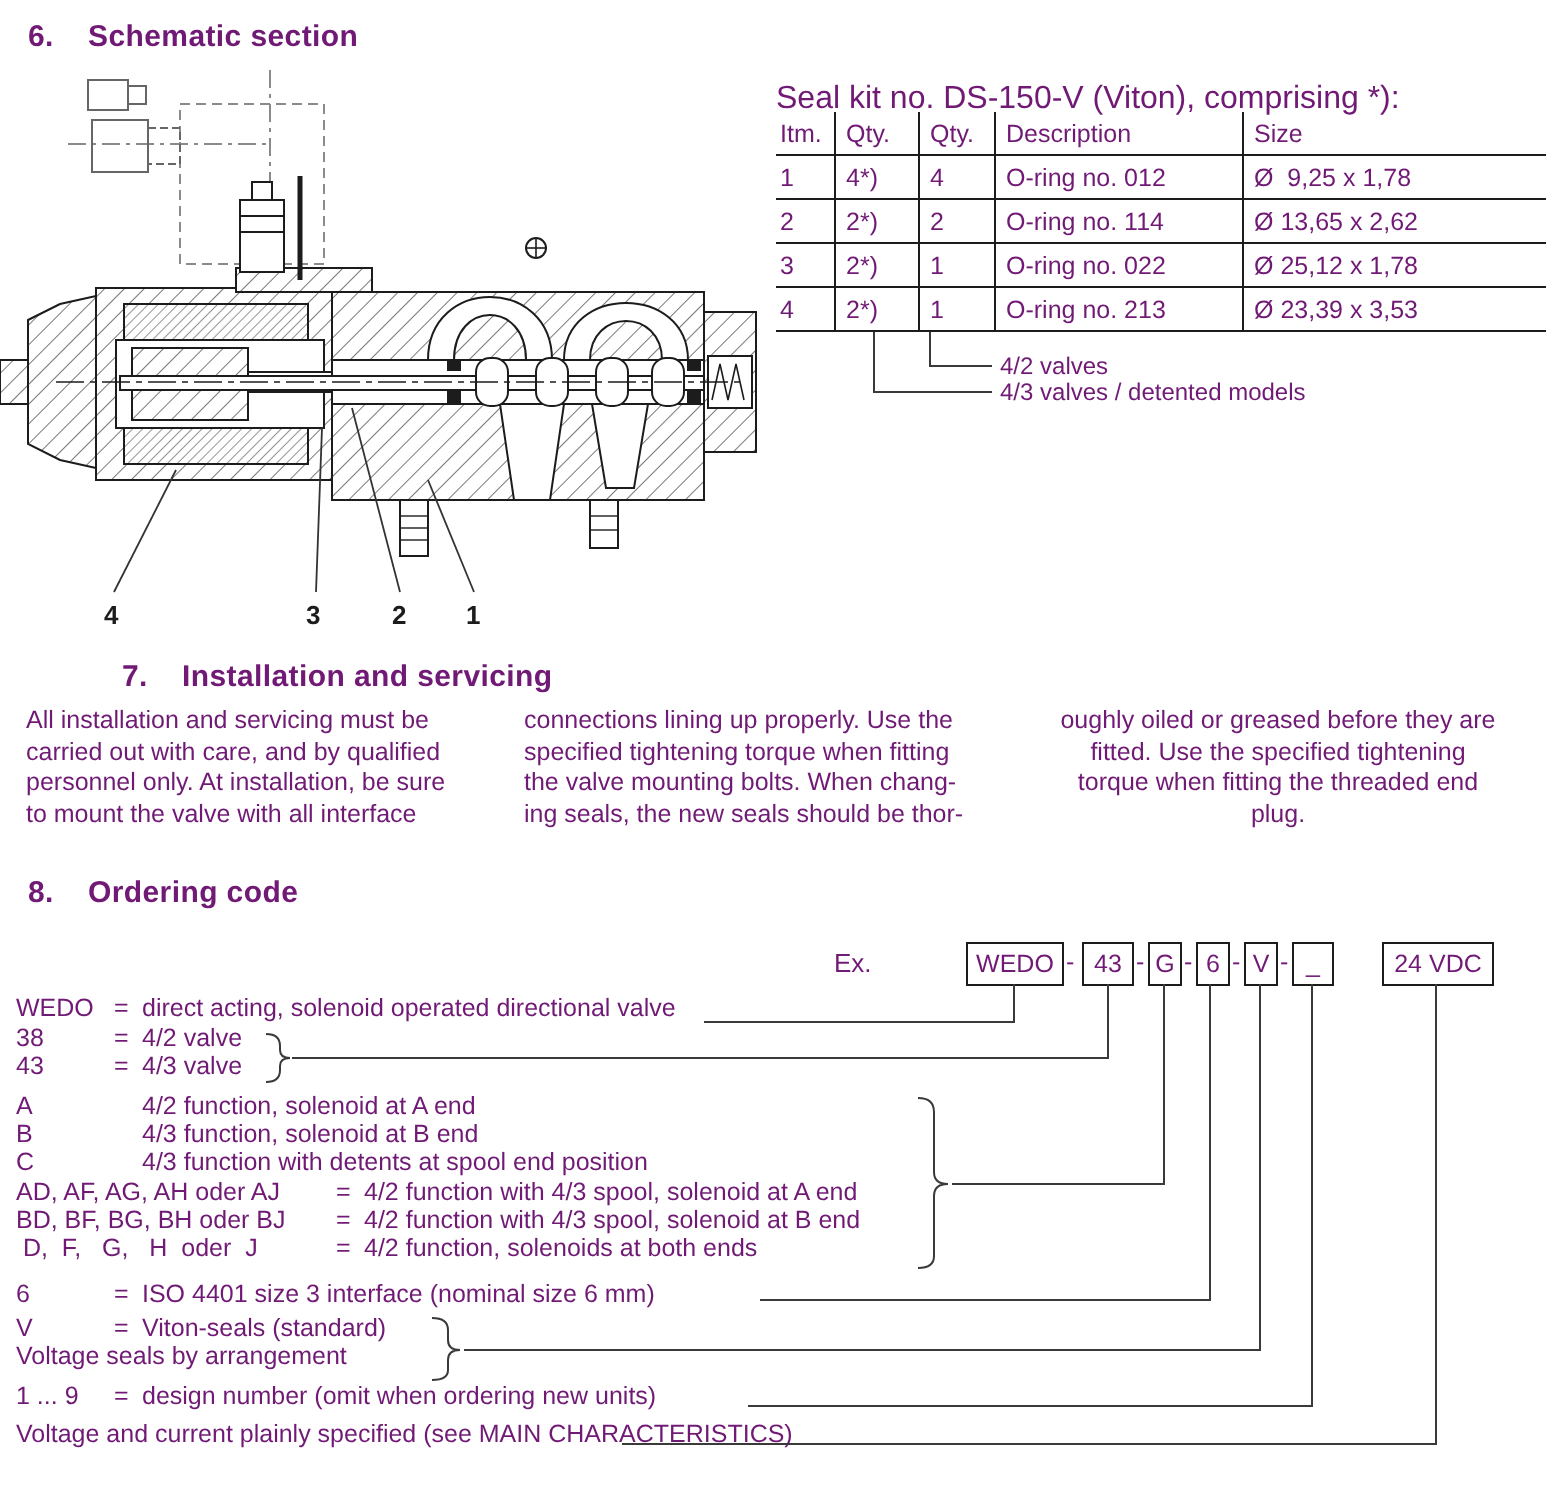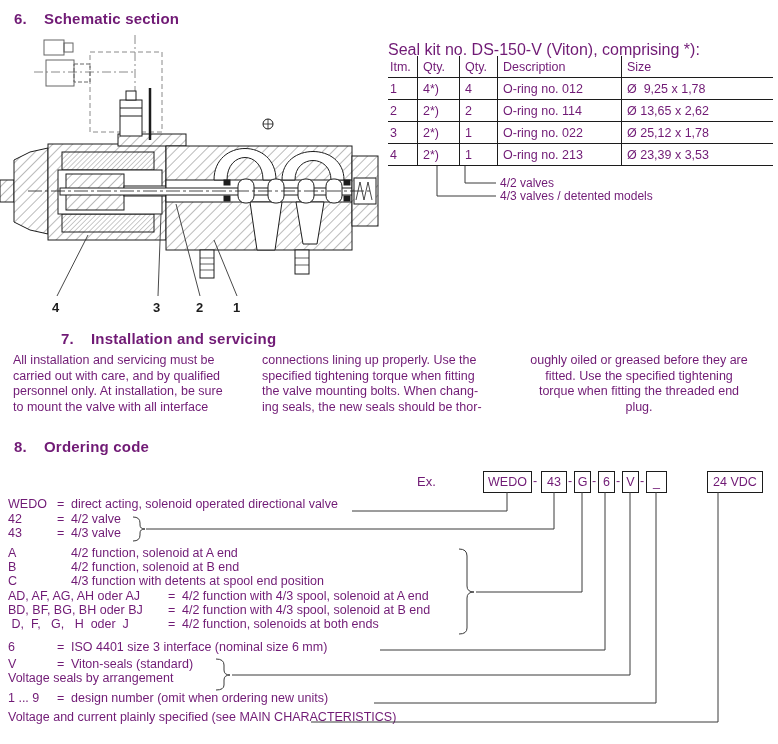--- a/index.html
+++ b/index.html
@@ -203,36 +203,36 @@
   <div class="osep" style="left:533px;">-</div>
   <div class="obox" style="left:541px;width:24px;">43</div>
   <div class="osep" style="left:568px;">-</div>
   <div class="obox" style="left:574px;width:15px;">G</div>
   <div class="osep" style="left:592px;">-</div>
   <div class="obox" style="left:598px;width:15px;">6</div>
   <div class="osep" style="left:616px;">-</div>
   <div class="obox" style="left:622px;width:15px;">V</div>
   <div class="osep" style="left:640px;">-</div>
   <div class="obox" style="left:646px;width:19px;">_</div>
-  <div class="obox" style="left:691px;width:54px;margin-left:16px;">24 VDC</div>
+  <div class="obox" style="left:691px;width:54px;">24 VDC</div>
 
   <div class="lrow" style="top:497px;">
     <span class="code">WEDO</span><span class="eq">=</span><span class="desc">direct acting, solenoid operated directional valve</span>
   </div>
   <div class="lrow" style="top:512px;">
-    <span class="code">42</span><span class="eq">=</span><span class="desc">4/2 valve</span>
+    <span class="code">38</span><span class="eq">=</span><span class="desc">4/2 valve</span>
   </div>
   <div class="lrow" style="top:526px;">
     <span class="code">43</span><span class="eq">=</span><span class="desc">4/3 valve</span>
   </div>
   <div class="lrow" style="top:546px;">
     <span class="code">A</span><span class="eq"></span><span class="desc">4/2 function, solenoid at A end</span>
   </div>
   <div class="lrow" style="top:560px;">
-    <span class="code">B</span><span class="eq"></span><span class="desc">4/2 function, solenoid at B end</span>
+    <span class="code">B</span><span class="eq"></span><span class="desc">4/3 function, solenoid at B end</span>
   </div>
   <div class="lrow" style="top:574px;">
     <span class="code">C</span><span class="eq"></span><span class="desc">4/3 function with detents at spool end position</span>
   </div>
   <div class="lrow wide" style="top:589px;">
     <span class="code">AD, AF, AG, AH oder AJ</span><span class="eq">=</span><span class="desc">4/2 function with 4/3 spool, solenoid at A end</span>
   </div>
   <div class="lrow wide" style="top:603px;">
     <span class="code">BD, BF, BG, BH oder BJ</span><span class="eq">=</span><span class="desc">4/2 function with 4/3 spool, solenoid at B end</span>
   </div>

